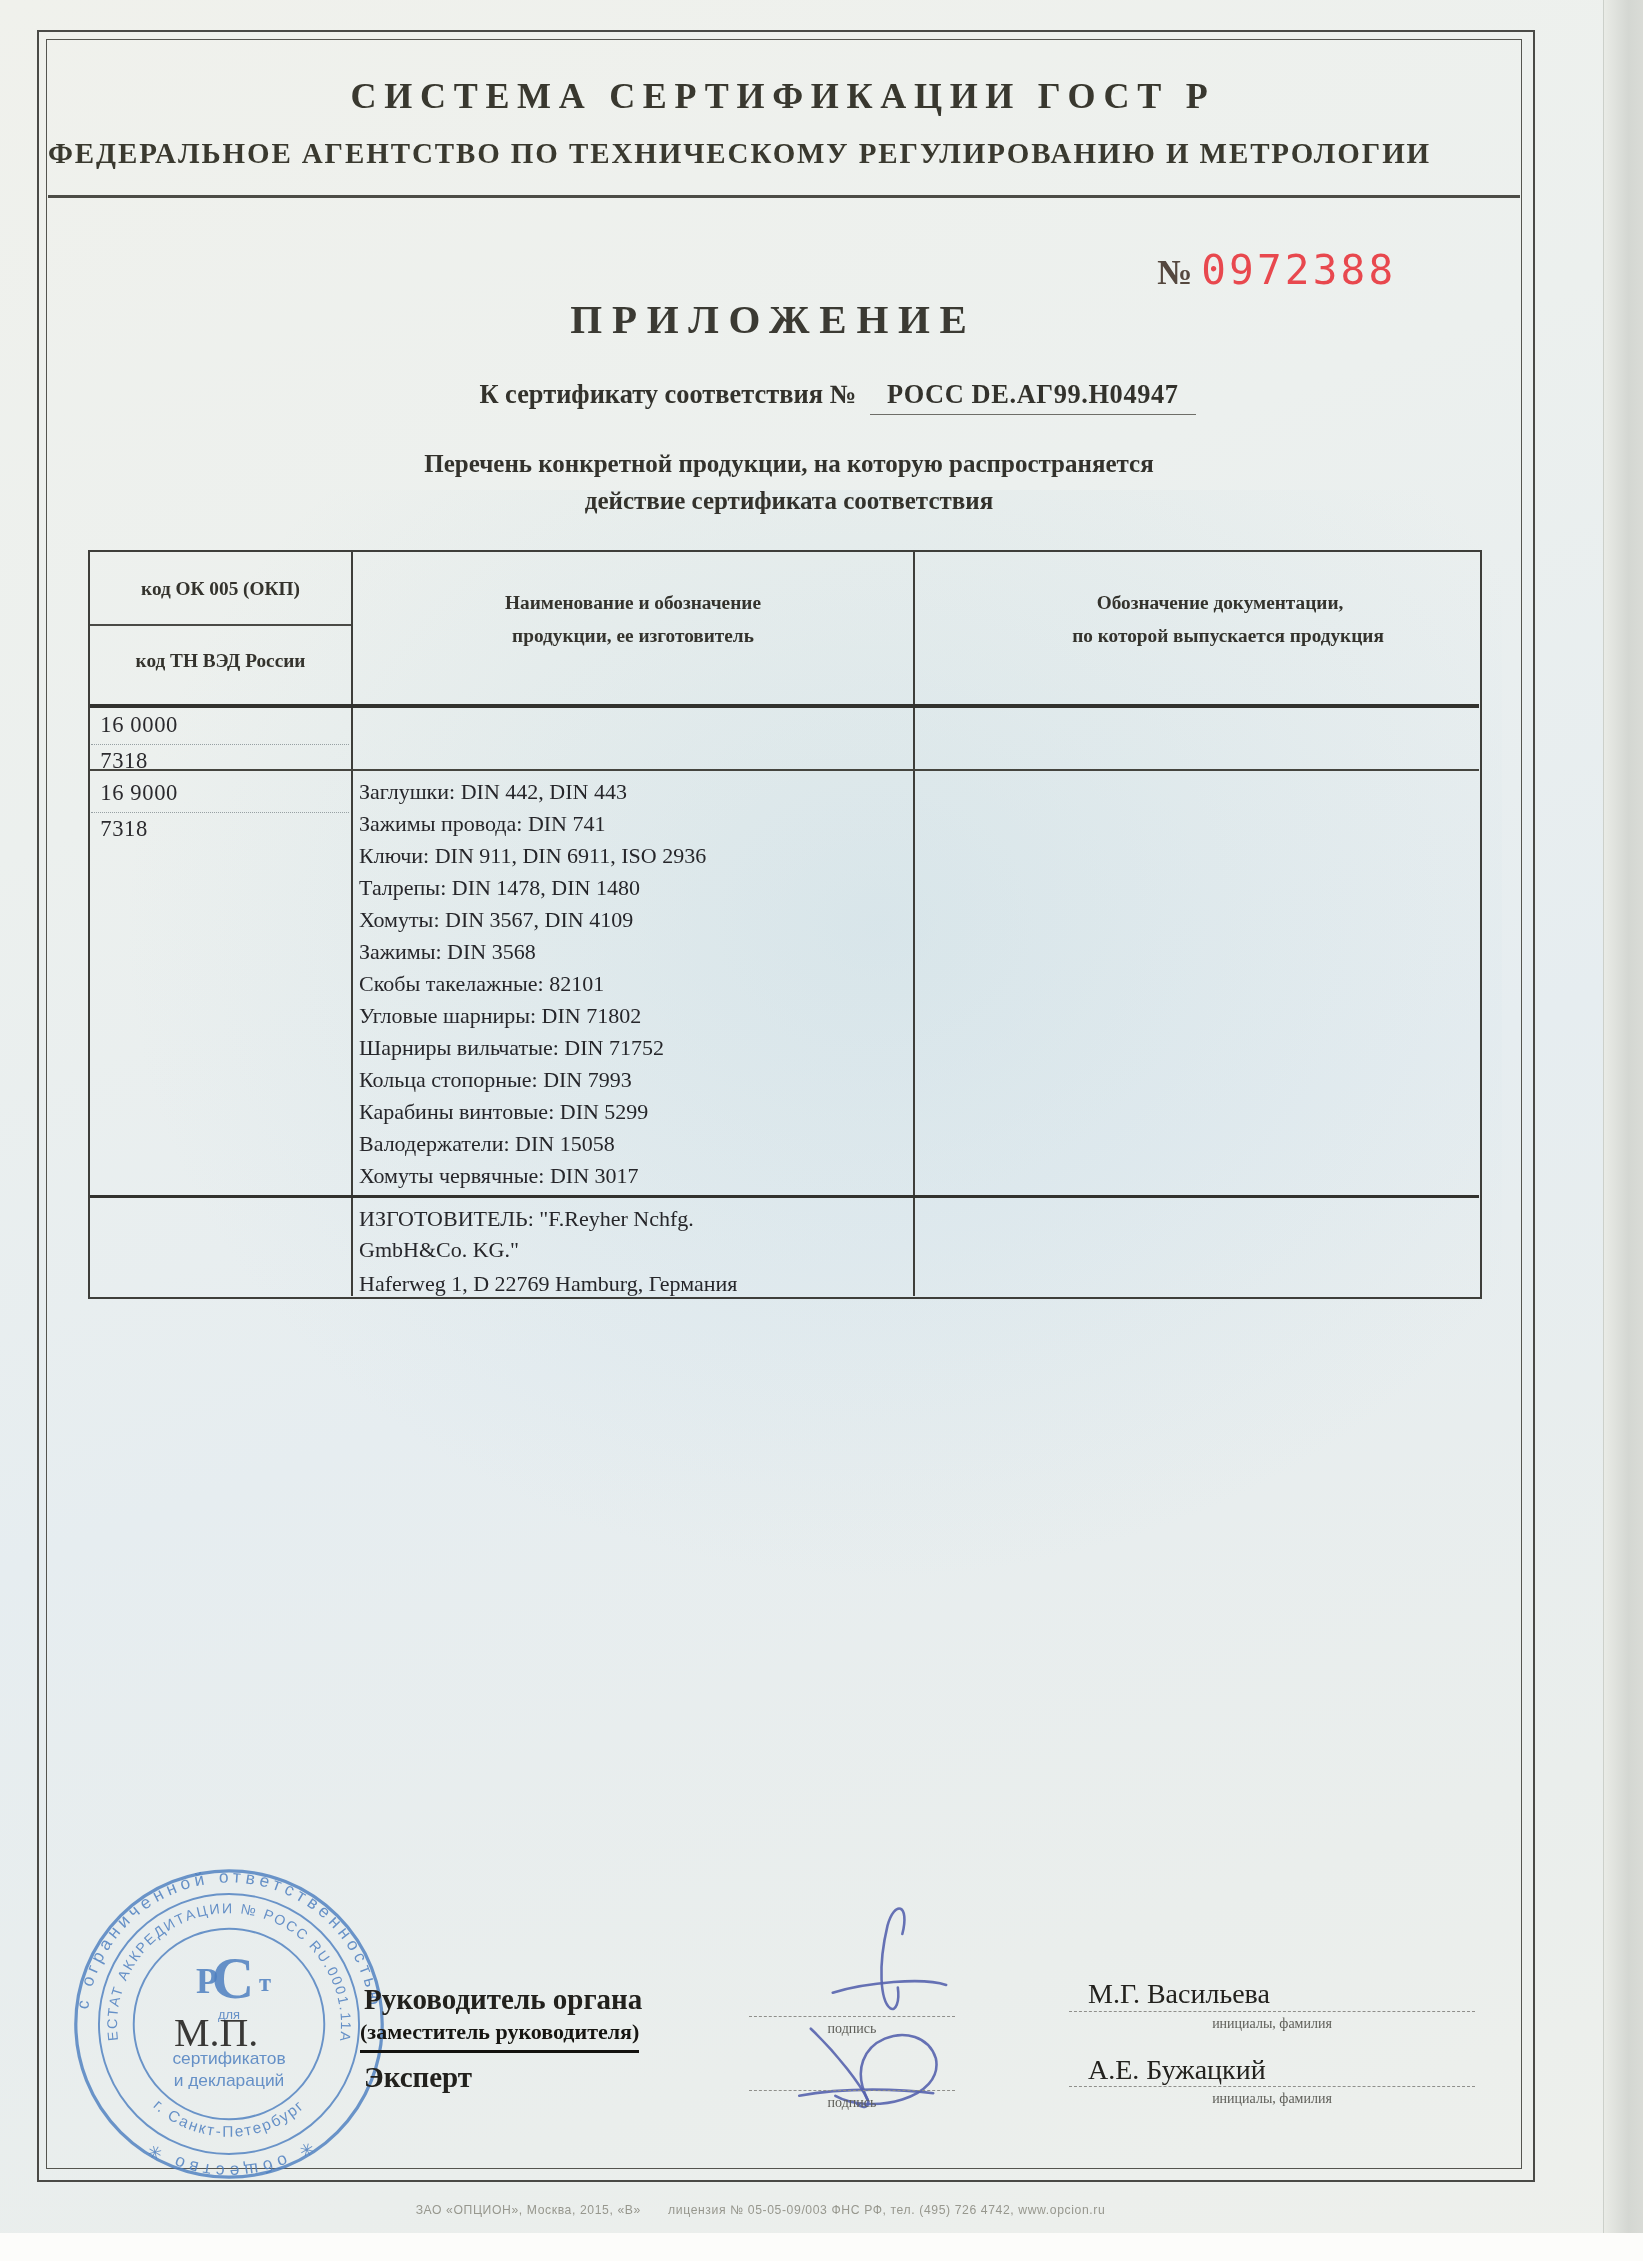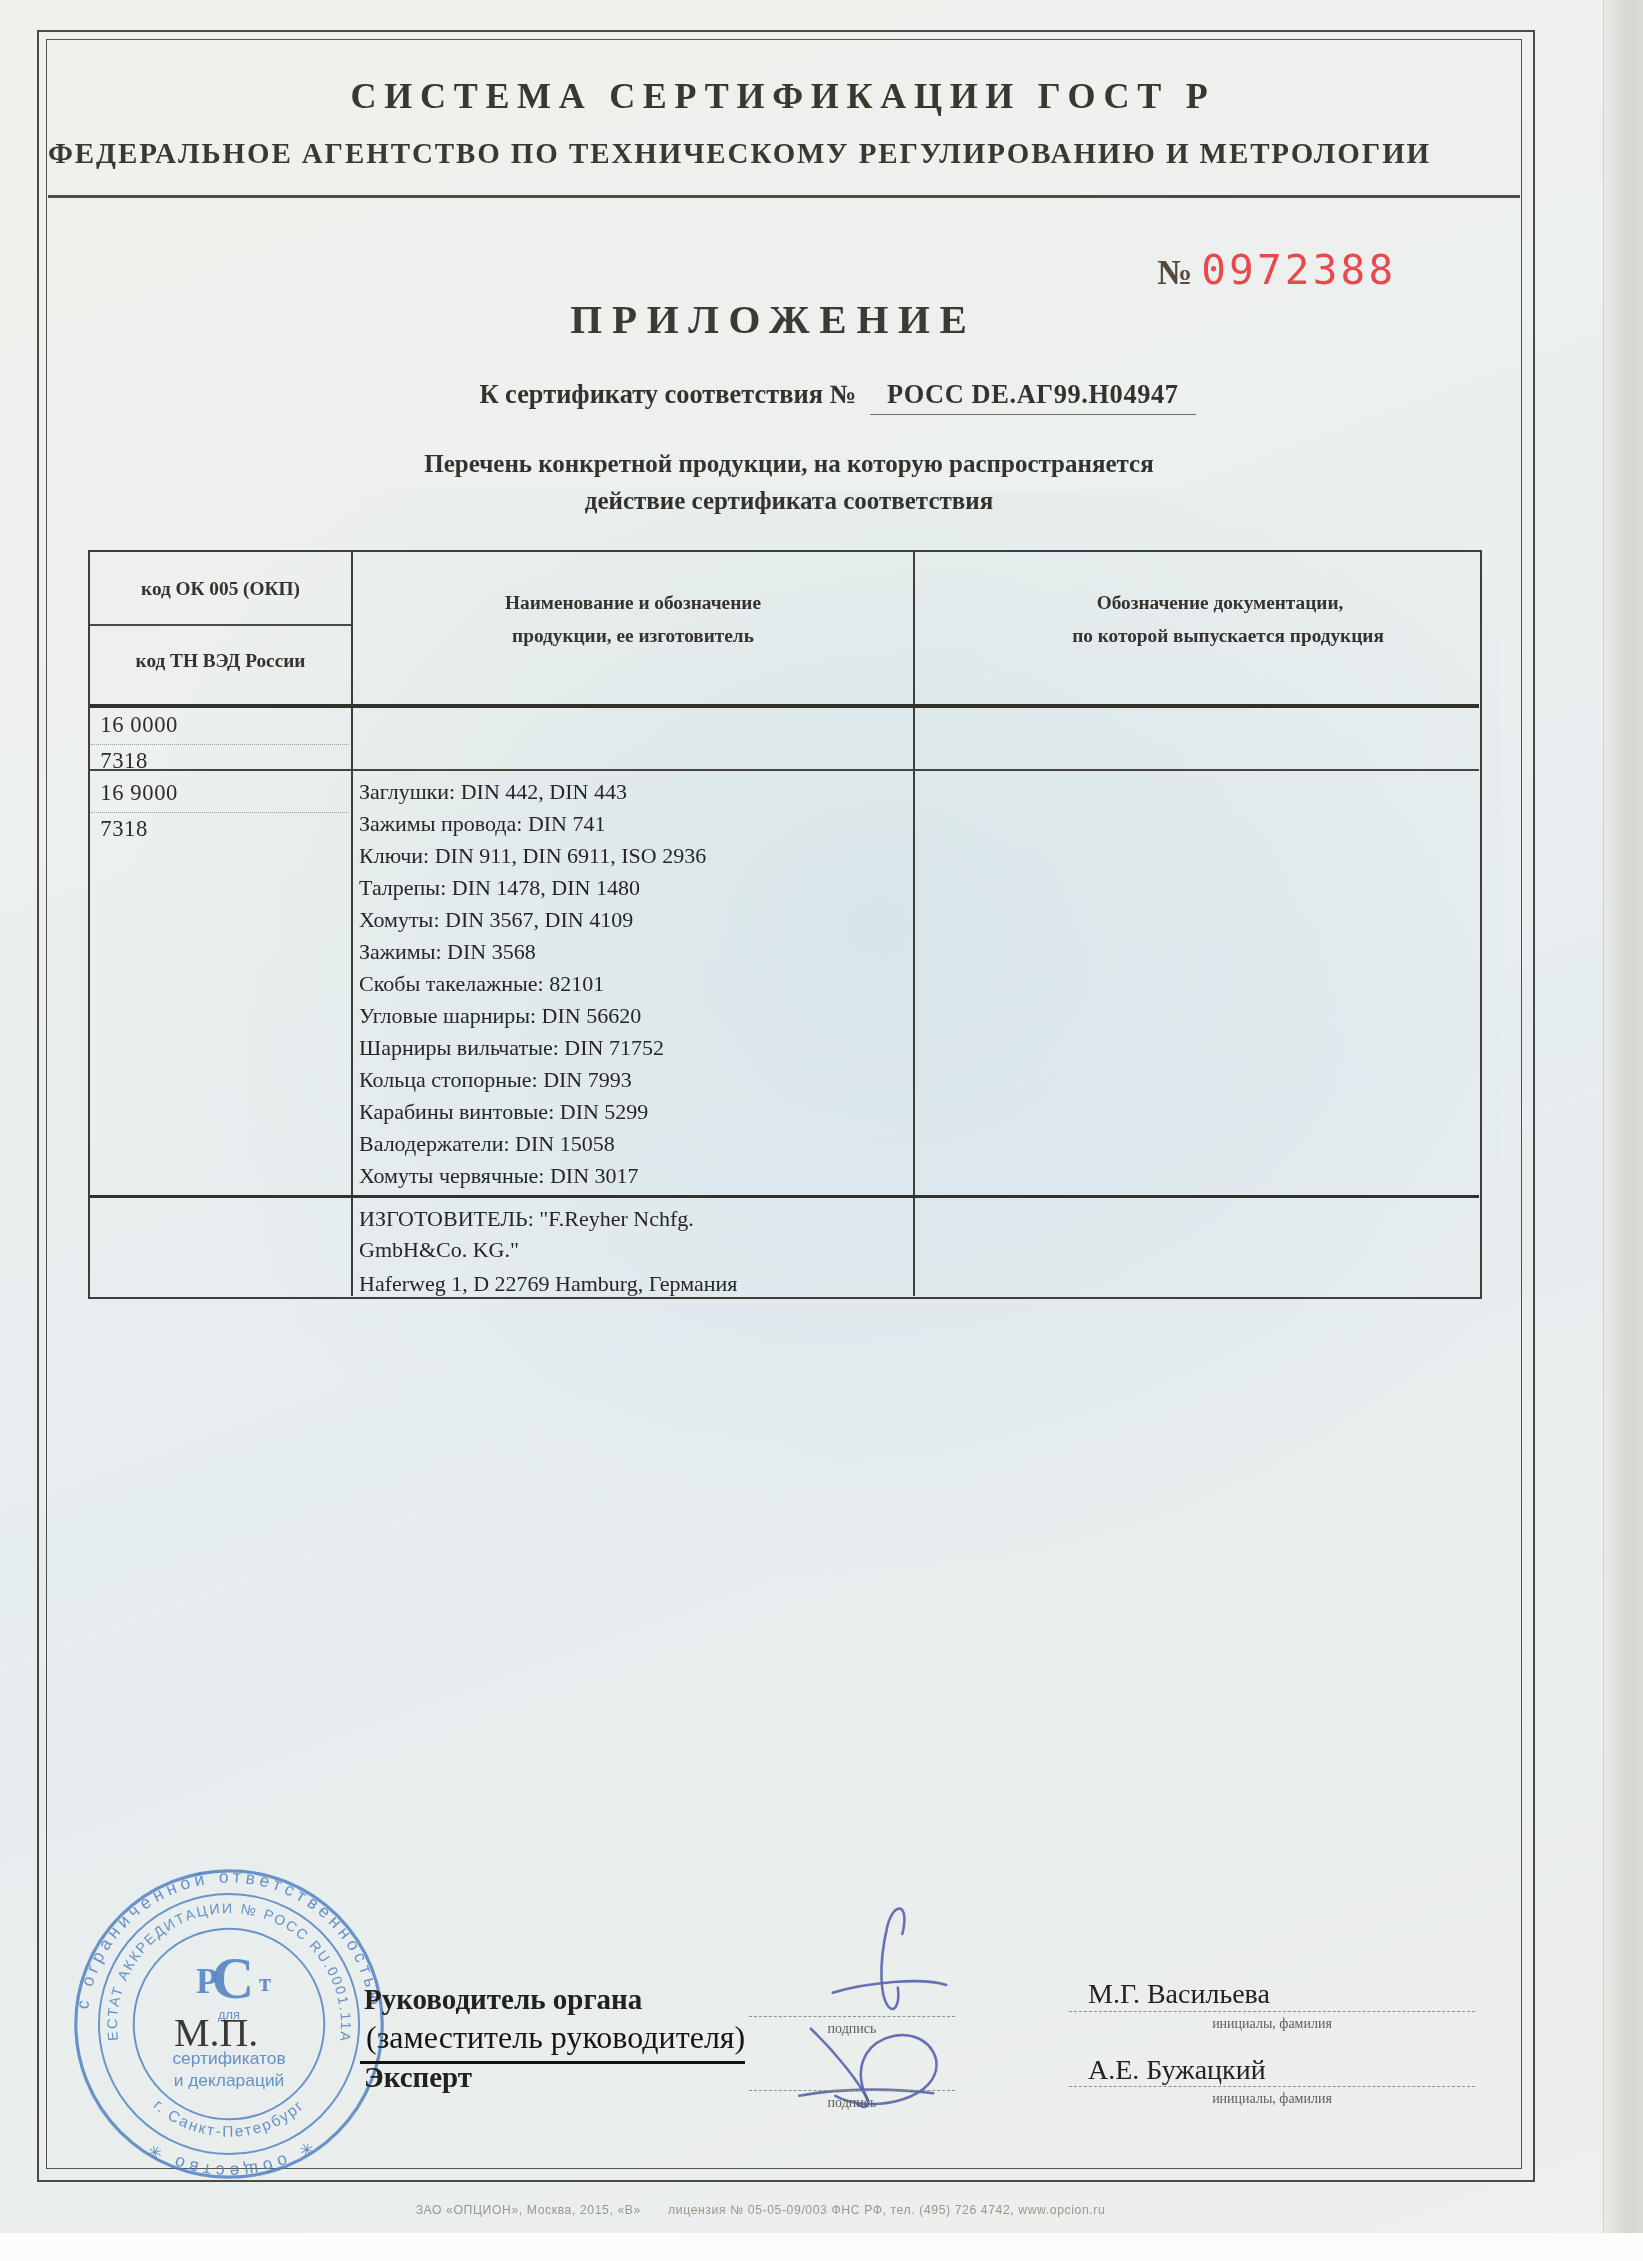--- a/index.html
+++ b/index.html
@@ -51,22 +51,22 @@
   .r2okp{top:228px;} .r2tnv{top:264px;}
   .dot1{left:1.3px;top:192px;width:258px;border-top:1.9px dotted #97a0a3;}
   .dot2{left:1.3px;top:260px;width:258px;border-top:1.9px dotted #97a0a3;}
   .products{left:269px;top:224px;width:548px;}
   .pl{font-size:22px;line-height:32px;color:#26262a;white-space:nowrap;}
   .mfg1{left:269px;top:654px;width:548px;font-size:22px;color:#26262a;}
   .mfg2{left:269px;top:685px;width:548px;font-size:22px;color:#26262a;}
   .mfg3{left:269px;top:719px;width:567px;font-size:22px;color:#26262a;}
   
   .role1a{left:364px;top:1983px;font-size:29px;font-weight:700;color:#22211d;}
-  .role1b{left:360px;top:2019px;font-size:32px;font-weight:400;color:#161511;
-          border-bottom:3.9px solid #13120f;padding-bottom:4.5px;padding-left:6px;}
+  .role1b{left:360px;top:2019px;font-size:22px;font-weight:700;color:#161511;
+          border-bottom:3.9px solid #13120f;padding-bottom:4.5px;}
   .role2{left:364px;top:2061px;font-size:29px;font-weight:700;color:#22211d;}
   .sigline{width:206px;border-top:1.3px dashed #8f8f8b;}
   .sl1{left:749px;top:2016px;} .sl2{left:749px;top:2090px;}
   .cap{font-size:14px;color:#5d5d57;text-align:center;}
   .cap1{left:749px;top:2021px;width:206px;} .cap2{left:749px;top:2095px;width:206px;}
   .name{font-size:28px;color:#23221e;}
   .nm1{left:1088px;top:1978px;} .nm2{left:1088px;top:2054px;}
   .nameline{width:406px;border-top:1.3px dashed #8f8f8b;}
   .nl1{left:1069px;top:2011px;} .nl2{left:1069px;top:2086px;}
   .ncap1{left:1069px;top:2016px;width:406px;} .ncap2{left:1069px;top:2091px;width:406px;}
@@ -130,21 +130,21 @@
     <div class="abs code r2tnv">7318</div>
 
     <div class="abs products">
       <div class="pl">Заглушки: DIN 442, DIN 443</div>
       <div class="pl">Зажимы провода: DIN 741</div>
       <div class="pl">Ключи: DIN 911, DIN 6911, ISO 2936</div>
       <div class="pl">Талрепы: DIN 1478, DIN 1480</div>
       <div class="pl">Хомуты: DIN 3567, DIN 4109</div>
       <div class="pl">Зажимы: DIN 3568</div>
       <div class="pl">Скобы такелажные: 82101</div>
-      <div class="pl">Угловые шарниры: DIN 56620</div>
+      <div class="pl">Угловые шарниры: DIN 71802</div>
       <div class="pl">Шарниры вильчатые: DIN 71752</div>
       <div class="pl">Кольца стопорные: DIN 7993</div>
       <div class="pl">Карабины винтовые: DIN 5299</div>
       <div class="pl">Валодержатели: DIN 15058</div>
       <div class="pl">Хомуты червячные: DIN 3017</div>
     </div>
 
     <div class="abs mfg1">ИЗГОТОВИТЕЛЬ: "F.Reyher Nchfg.</div>
     <div class="abs mfg2">GmbH&amp;Co. KG."</div>
     <div class="abs mfg3">Haferweg 1, D 22769 Hamburg, Германия</div>

